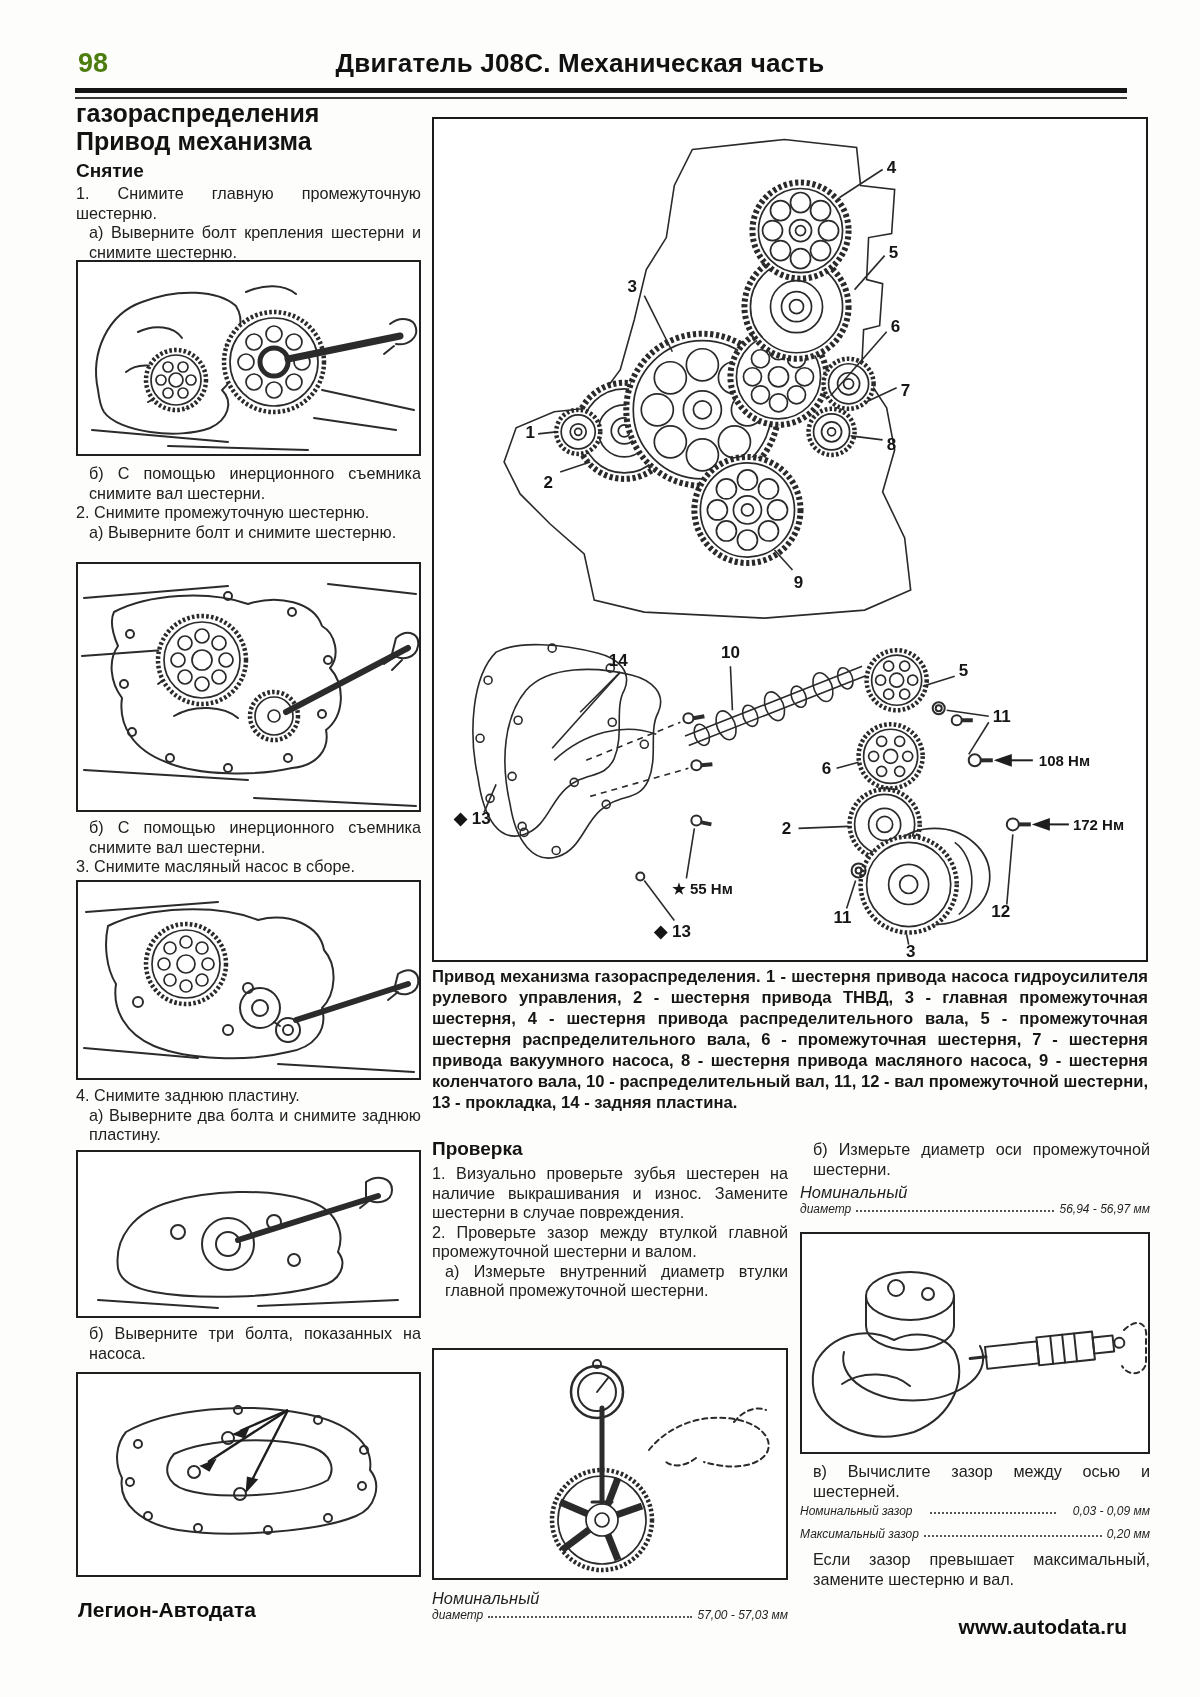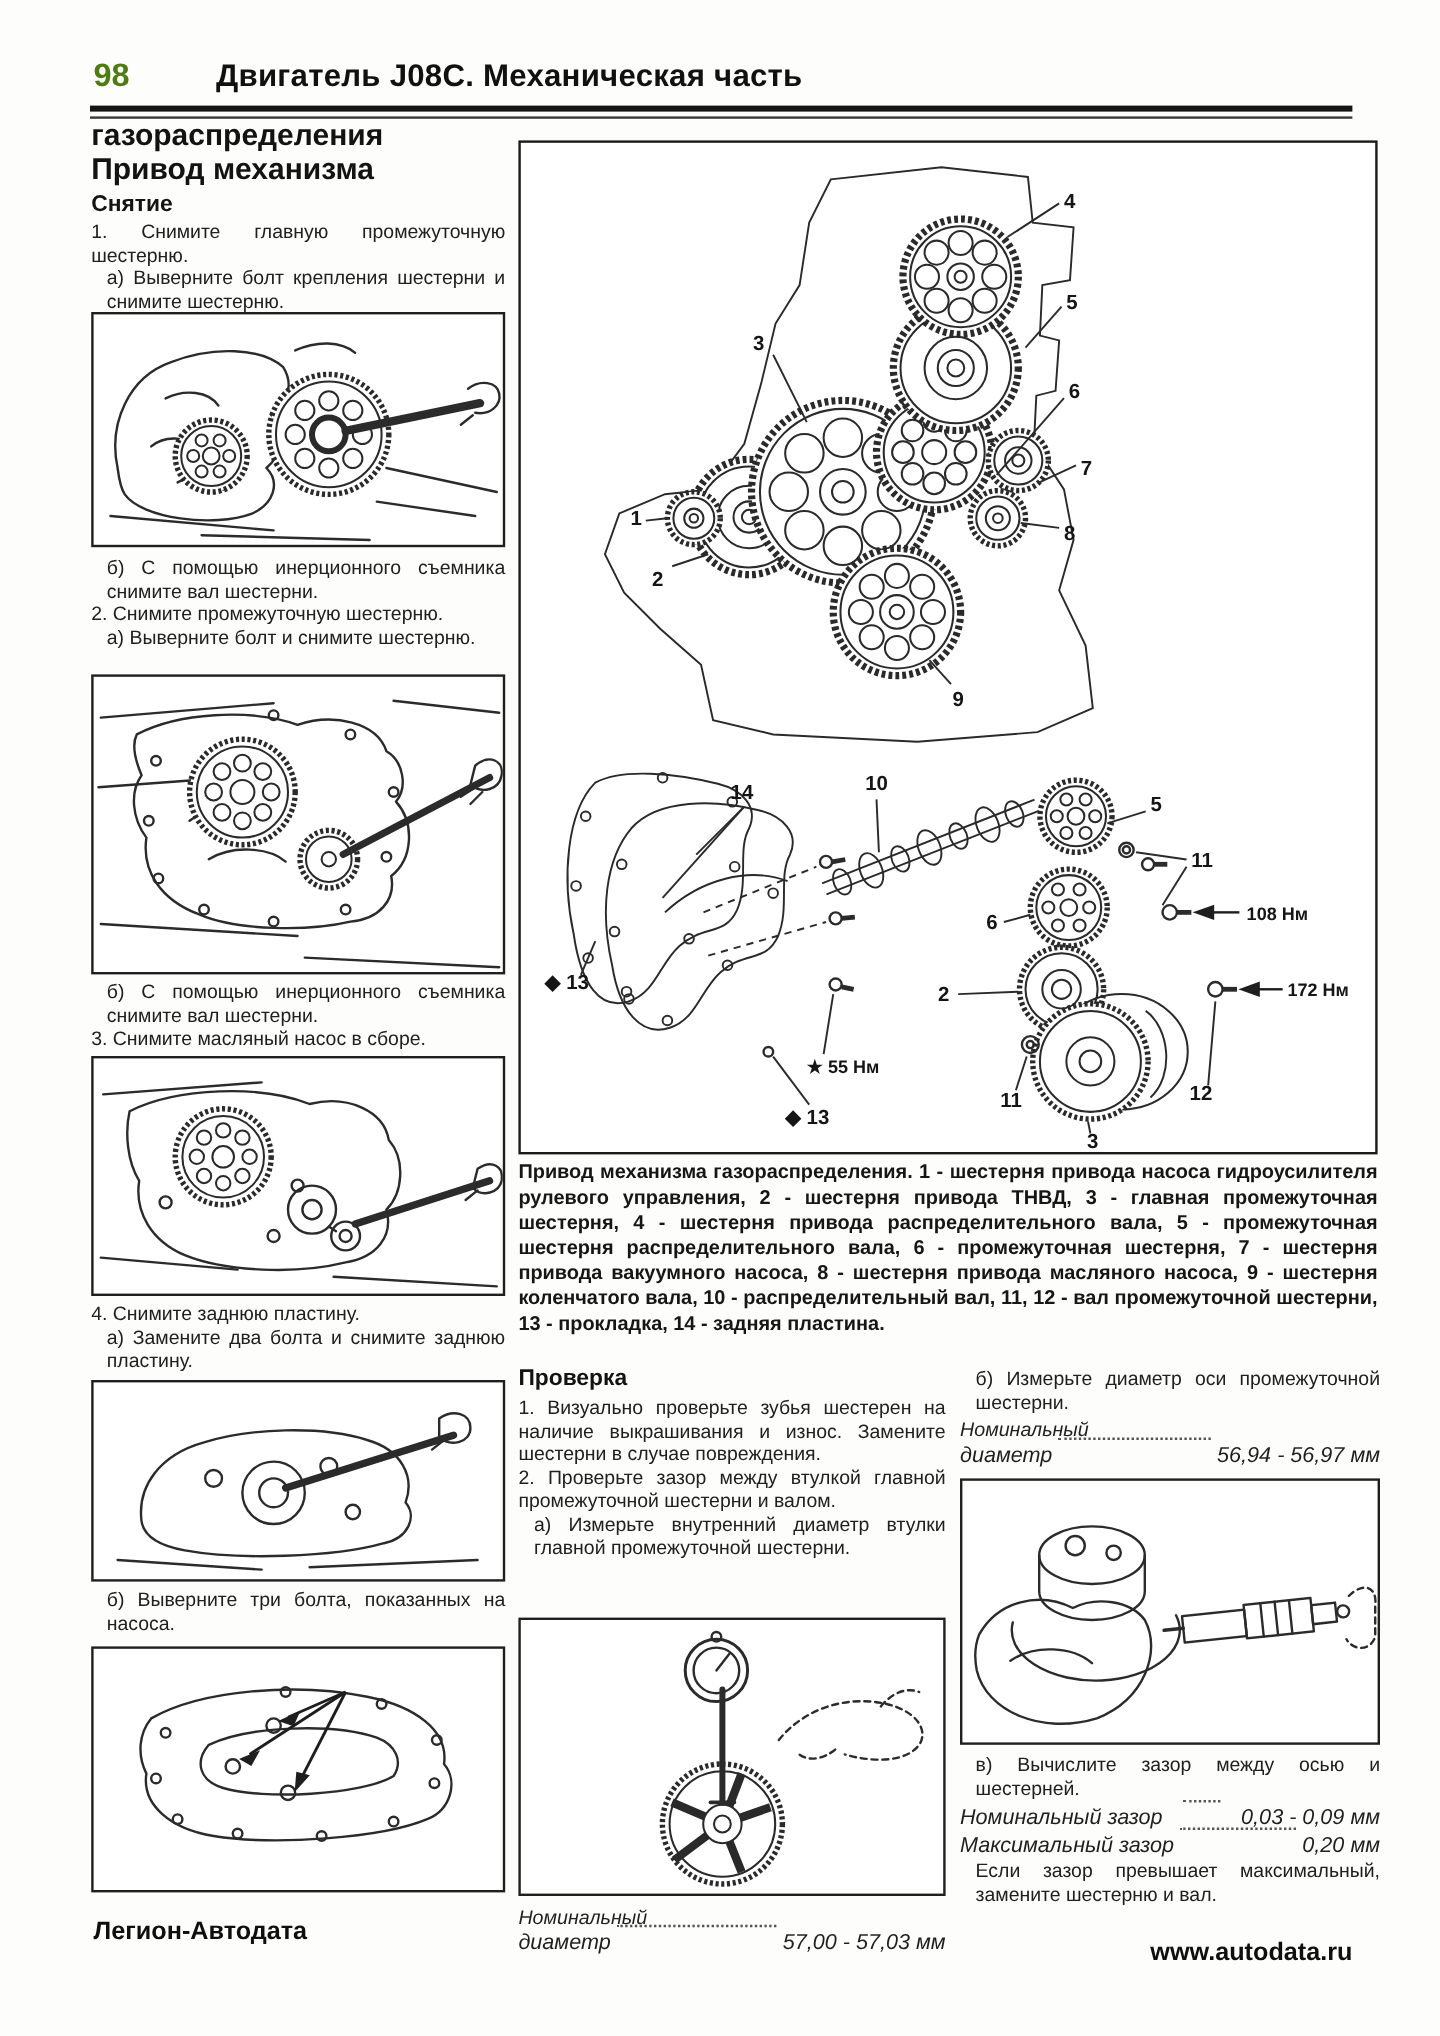--- a/index.html
+++ b/index.html
@@ -6,32 +6,32 @@
   body{
     width:1200px;height:1697px;position:relative;
     background:#f6f5f2;
     font-family:"Liberation Sans",sans-serif;
     color:#1c1c1c;
     -webkit-font-smoothing:antialiased;
   }
   .page{position:absolute;left:0;top:0;width:1200px;height:1697px;background:#fdfdfb;overflow:hidden;}
   .abs{position:absolute;}
   .pagenum{font-size:27px;font-weight:700;color:#4d7c0f;}
-  .htitle{font-size:26px;font-weight:700;color:#111;letter-spacing:.2px;}
+  .htitle{font-size:26px;font-weight:700;color:#111;text-align:center;letter-spacing:.2px;}
   .rule-thick{background:#151515;height:5px;}
   .rule-thin{background:#3a3a3a;height:2px;}
   .h1{font-size:25px;line-height:1.1;font-weight:700;color:#131313;}
   .h2{font-size:19px;font-weight:700;color:#131313;}
   .body-t{font-size:16.2px;line-height:19.5px;text-align:justify;margin:0;color:#202020;}
   .ind{padding-left:13px;}
   .imgbox{border:2px solid #1f1f1f;background:#fff;box-sizing:border-box;}
   .figbox{border:2.5px solid #1a1a1a;background:#fff;box-sizing:border-box;}
   .caption{font-size:16.6px;line-height:21px;font-weight:700;text-align:justify;color:#161616;}
   .spec{font-style:italic;font-size:16.4px;line-height:20px;color:#1f1f1f;}
-  .spec-row{display:flex;align-items:flex-start;font-style:italic;font-size:18px;color:#1f1f1f;}
+  .spec-row{display:flex;align-items:flex-end;font-style:italic;font-size:12px;color:#1f1f1f;}
   .leader{flex:1;border-bottom:2px dotted #555;margin:0 5px;transform:translateY(-4px);min-width:14px;}
   .spec-val{white-space:nowrap;}
   .footer-t{font-size:21px;font-weight:700;color:#0f0f0f;}
   svg{display:block;}
   svg text{font-family:"Liberation Sans",sans-serif;font-weight:700;font-size:17px;fill:#151515;}
   svg text.tq{font-size:15px;}
   .sk{stroke:#2b2b2b;fill:none;stroke-width:2;stroke-linecap:round;stroke-linejoin:round;}
   .teeth{fill:#fff;stroke:#2a2a2a;stroke-width:6;stroke-dasharray:3.2 2.6;}
   .teeth-s{fill:#fff;stroke:#2a2a2a;stroke-width:4.5;stroke-dasharray:2.6 2.2;}
   .rim{fill:none;stroke:#2a2a2a;stroke-width:1.7;}
@@ -200,21 +200,21 @@
       <g class="sk">
         <line x1="218" y1="138" x2="330" y2="102" stroke-width="6"></line>
         <path d="M320,92 C332,84 342,90 340,102 C338,112 324,116 316,108 Z"></path>
         <path d="M320,110 L310,118"></path>
       </g>
     </svg>
   </div>
 
   <div class="abs" style="left:76px;top:1086px;width:345px;">
     <p class="body-t">4. Снимите заднюю пластину.</p>
-    <p class="body-t ind">а) Замените два болта и снимите заднюю пластину.</p>
+    <p class="body-t ind">а) Выверните два болта и снимите заднюю пластину.</p>
   </div>
 
   <div class="abs imgbox" style="left:76px;top:1150px;width:345px;height:168px;">
     <svg viewBox="0 0 341 164" width="341" height="164">
       <g class="sk">
         <path d="M40,116 C36,86 56,60 92,50 C130,38 190,36 228,48 C256,56 268,78 260,100 C270,112 262,130 242,134 C200,146 120,148 76,140 C54,136 42,128 40,116 Z"></path>
         <circle cx="150" cy="92" r="26"></circle>
           <circle cx="150" cy="92" r="12"></circle>
         <circle cx="100" cy="80" r="7"></circle>
           <circle cx="196" cy="70" r="7"></circle>

